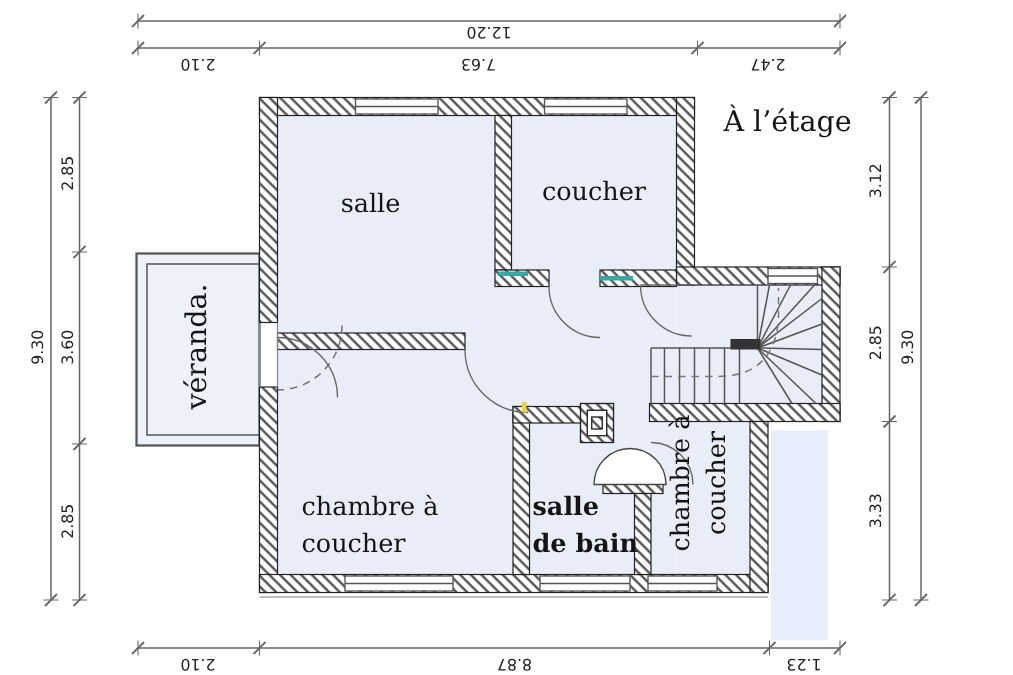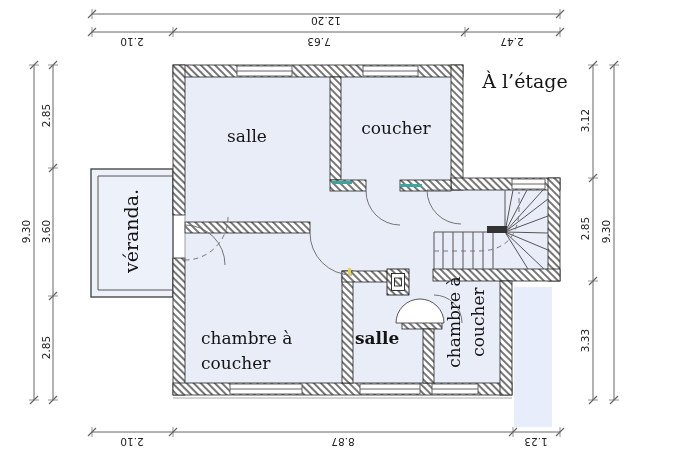--- a/index.html
+++ b/index.html
@@ -177,20 +177,21 @@
   <div class="lbl center big" style="left:455px;top:58px;width:140px;margin-top:12px;">À l’étage</div>
   <div class="lbl center big rot" style="left:66px;top:220px;width:130px;">véranda.</div>
 
   <div class="lbl" style="left:201px;top:326px;line-height:25px;">
     <div>chambre à</div>
     <div>coucher</div>
   </div>
 
   <div class="lbl" style="left:355px;top:326px;line-height:25px;font-weight:bold;">
     <div>salle</div>
+    <div>de bain</div>
   </div>
 
   <div class="lbl center rot" style="left:391px;top:298px;width:150px;line-height:24px;">
     <div>chambre à</div>
     <div>coucher</div>
   </div>
 
   <div class="dim flip" style="left:296px;top:13px;">12.20</div>
   <div class="dim flip" style="left:102px;top:34px;">2.10</div>
   <div class="dim flip" style="left:289px;top:34px;">7.63</div>

